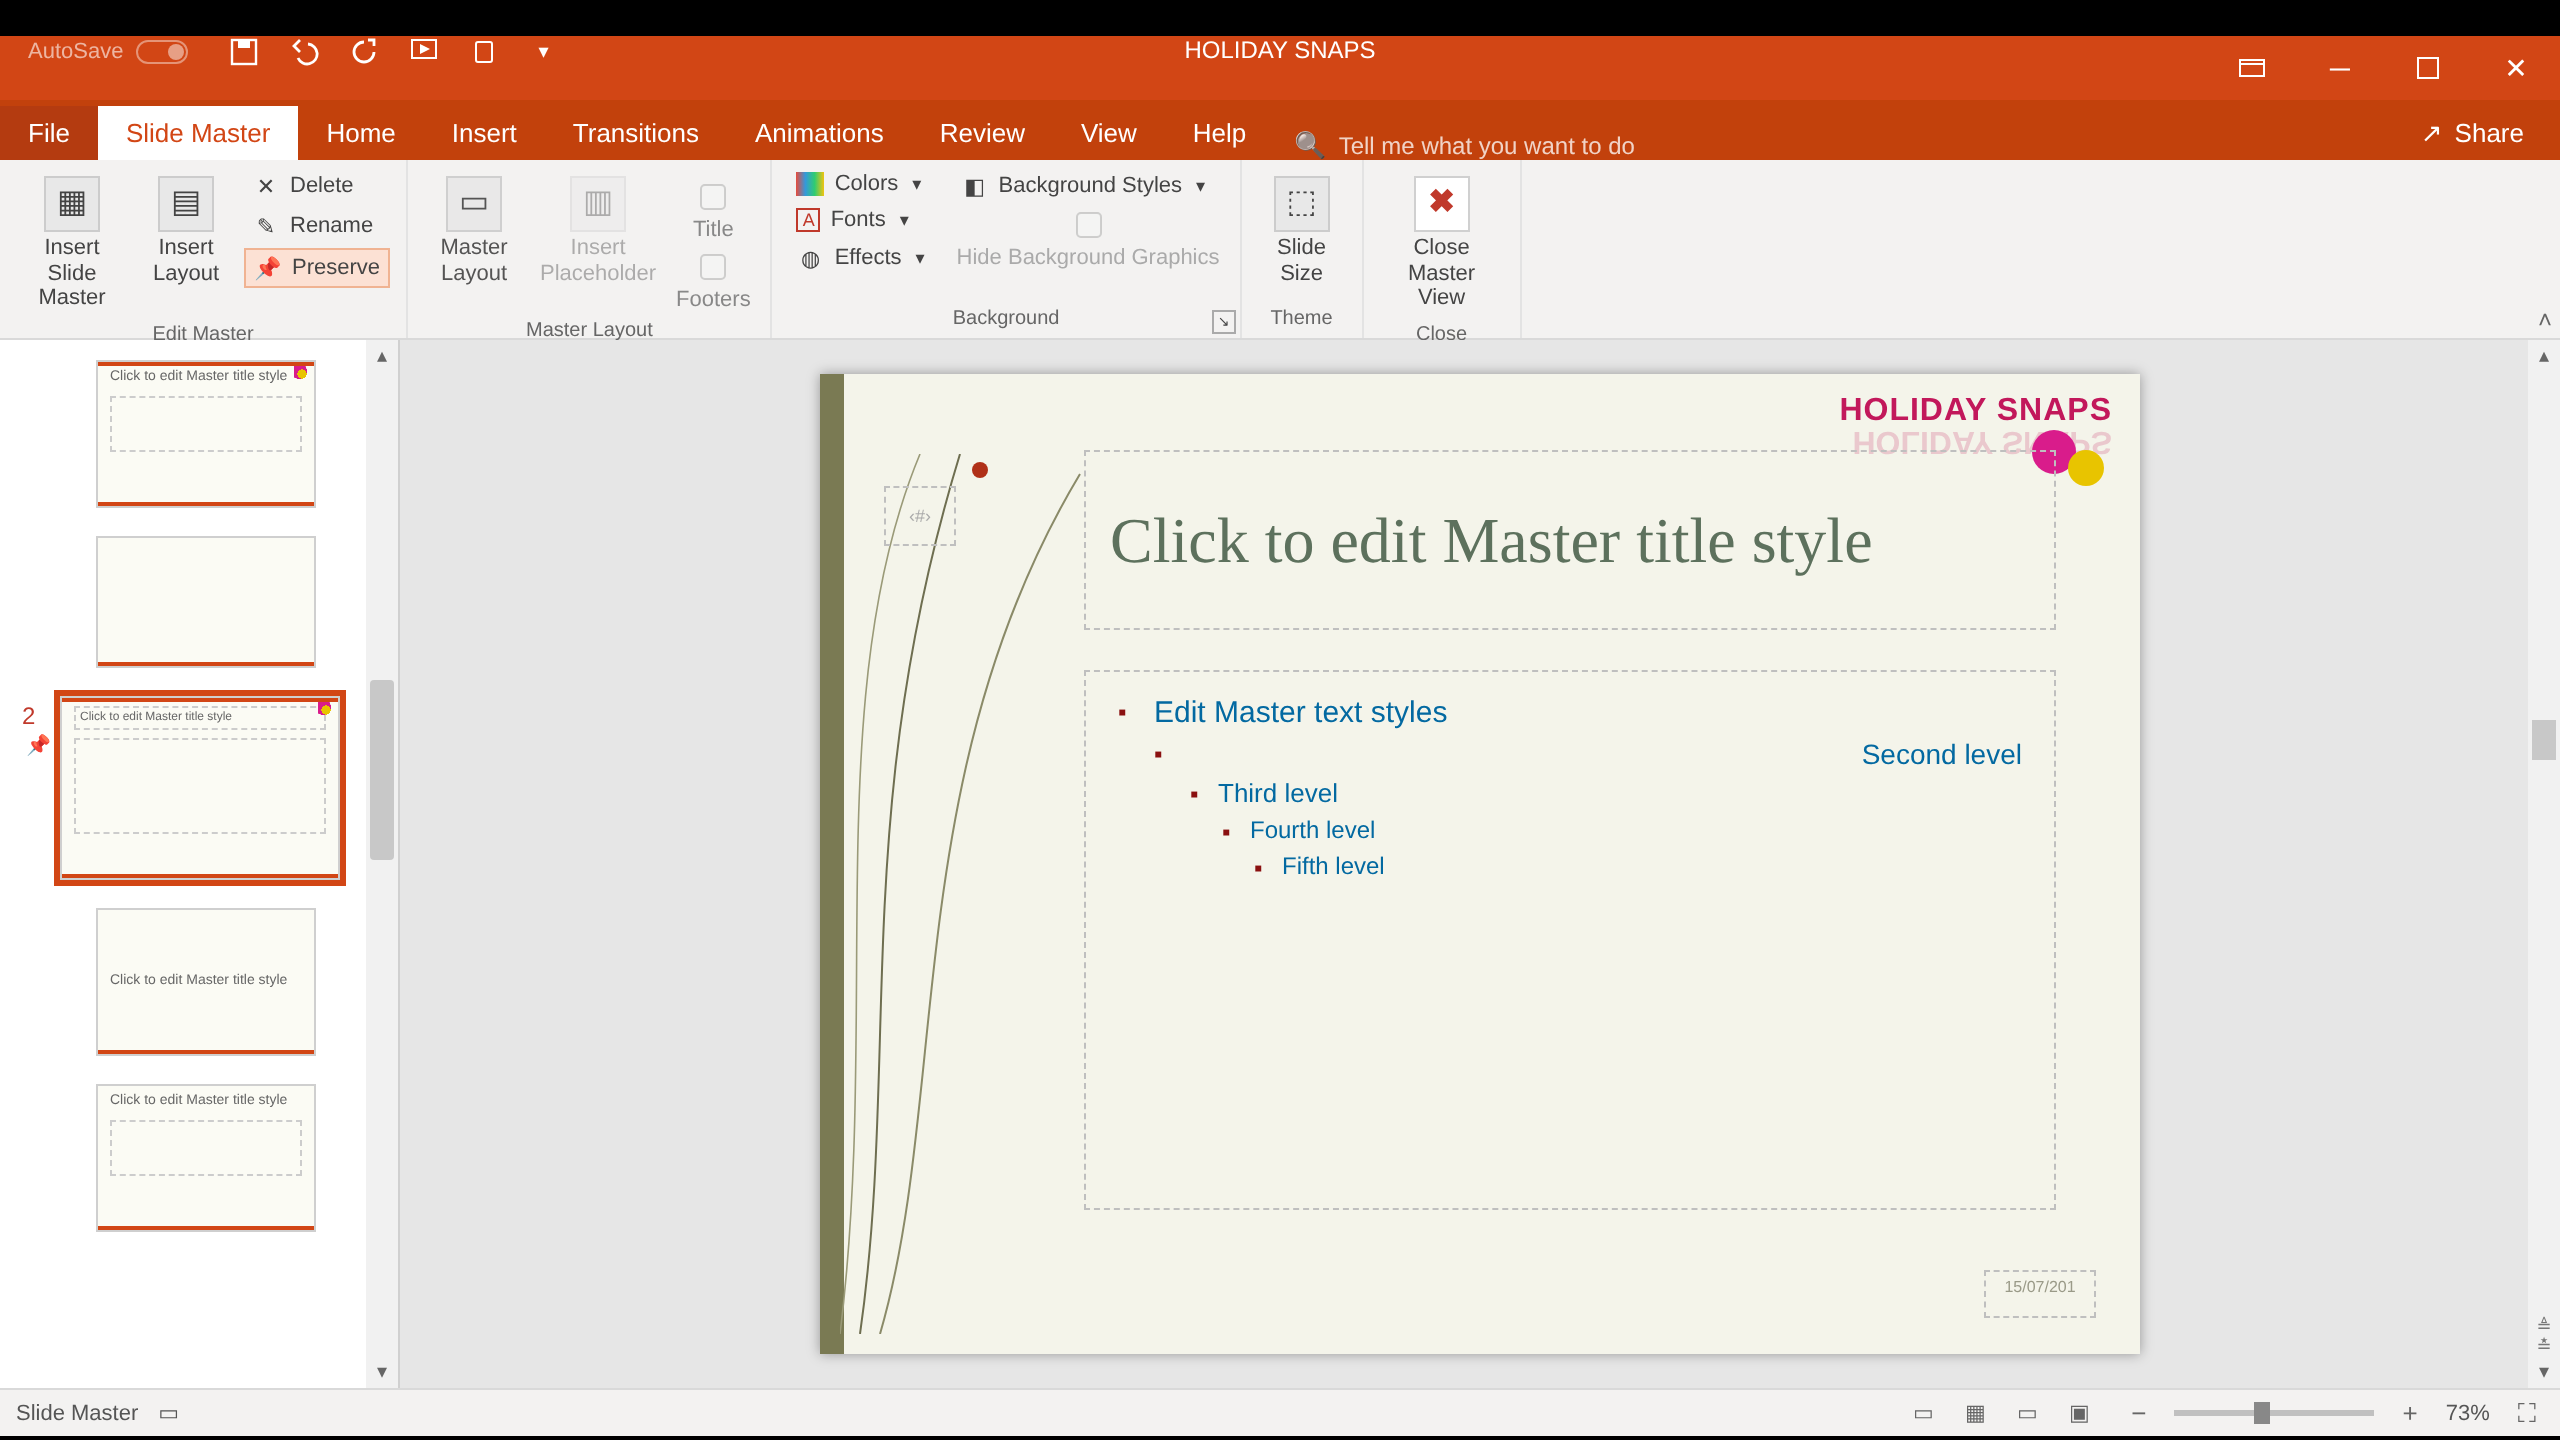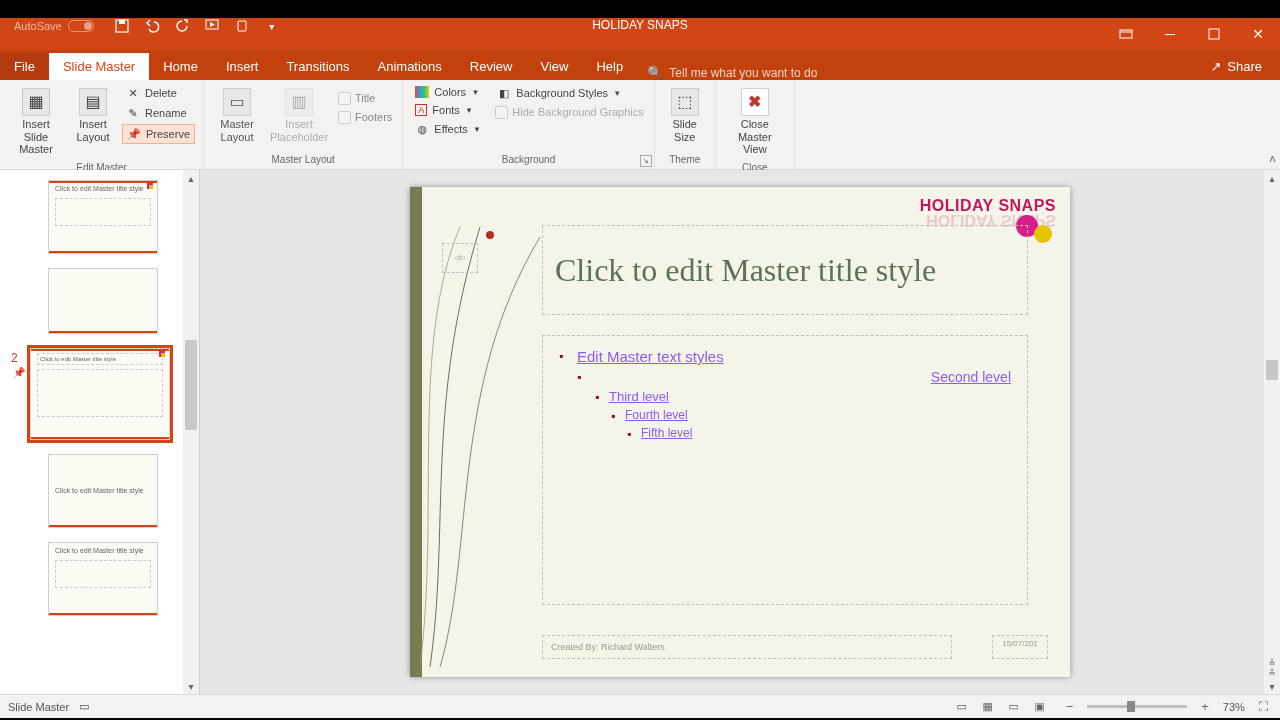--- a/index.html
+++ b/index.html
@@ -31,21 +31,21 @@
 
 .ribbon { background: #f3f2f1; border-bottom: 1px solid #d9d9d9; height: 90px; display:flex; font-size:11px; color:#444; }
 .group { border-right: 1px solid #e3e3e3; padding: 4px 8px 2px 8px; display:flex; flex-direction:column; position:relative; }
 .group-body { flex:1; display:flex; align-items:flex-start; gap:6px; }
 .group-label { text-align:center; font-size:10px; color:#666; padding:2px 0; }
 .big-btn { display:flex; flex-direction:column; align-items:center; justify-content:center; width:56px; padding:4px 2px; cursor:pointer; text-align:center; line-height:1.15; gap:2px; }
 .big-icon { width:28px; height:28px; background:#e8e8e8; border:1px solid #ccc; display:flex; align-items:center; justify-content:center; font-size:16px; }
 .small-btn-col { display:flex; flex-direction:column; gap:2px; }
 .small-btn { display:flex; align-items:center; gap:5px; padding:2px 4px; cursor:pointer; }
 .small-btn .si { width:14px; height:14px; display:inline-flex; align-items:center; justify-content:center; }
-.chk { display:flex; gap:4px; padding:2px; font-size:11px; color:#888; }
+.chk { display:flex; align-items:center; gap:4px; padding:2px; font-size:11px; color:#888;flex-direction:column; }
 .chk input { accelerator:none; }
 .themes-icon { width:32px; height:30px; border:1px solid #ccc; background:linear-gradient(#fff,#f5f5f5); display:flex; align-items:center; justify-content:center; font-family:Georgia,serif; font-size:16px; color:#c0392b; }
 .close-master .big-icon { background:#fff; border:1px solid #d0d0d0; color:#c0392b; font-weight:bold; }
 .pressed { background:#fce1d4; border:1px solid #f0b392; }
 .launcher { position:absolute; right:2px; bottom:2px; width:12px; height:12px; border:1px solid #aaa; font-size:7px; display:flex; align-items:center; justify-content:center; cursor:pointer; }
 
 
 .workspace { flex:1; display:flex; background:#e6e6e6; overflow:hidden; }
 .thumb-pane { width:200px; background:#fff; border-right:1px solid #d0d0d0; position:relative; overflow:hidden; }
 .thumb-scroll { position:absolute; right:0; top:0; bottom:0; width:16px; background:#f1f1f1; }
@@ -74,21 +74,21 @@
 .wisp { position:absolute; left:10px; top:40px; width:140px; height:440px; pointer-events:none; }
 .logo { position:absolute; top:10px; right:14px; text-align:right; }
 .logo-text { color:#c2185b; font-weight:bold; font-size:16px; letter-spacing:.5px; }
 .logo-shadow { color:rgba(194,24,91,.2); transform:scaleY(-1); font-weight:bold; font-size:16px; margin-top:-4px; }
 .logo-dots { position:absolute; top:28px; right:18px; }
 .logo-dots .d1 { width:22px; height:22px; background:#d91c8b; border-radius:50%; position:absolute; right:14px; top:0; }
 .logo-dots .d2 { width:18px; height:18px; background:#e8c400; border-radius:50%; position:absolute; right:0; top:10px; }
 .slot-num { position:absolute; left:32px; top:56px; width:36px; height:30px; border:1px dashed #bfbfbf; display:flex; align-items:center; justify-content:center; font-size:9px; color:#aaa; }
 .title-box { position:absolute; left:132px; top:38px; width:486px; height:90px; border:1px dashed #bfbfbf; display:flex; align-items:center; padding:0 12px; }
 .title-box span { font-size:32px; color:#5d715d; font-family:Georgia,"Times New Roman",serif; }
-.body-box { position:absolute; left:132px; top:148px; width:486px; height:270px; border:1px dashed #bfbfbf; padding:10px 16px; font-size:15px; color:#8b5cf6;text-decoration:underline; }
+.body-box { position:absolute; left:132px; top:148px; width:486px; height:270px; border:1px dashed #bfbfbf; padding:10px 16px; font-size:15px; color:#0369a1; }
 .body-box ul { list-style:none; }
 .body-box li { padding:2px 0; position:relative; padding-left:18px; }
 .body-box li::before { content:"▪"; position:absolute; left:0; color:#8a1010; font-size:12px; top:3px; }
 .body-box .l2 { padding-left:34px; font-size:14px;text-align:right; }
 .body-box .l2::before { left:18px; color:#8a1010; }
 .body-box .l3 { padding-left:50px; font-size:13px; }
 .body-box .l3::before { left:36px; }
 .body-box .l4 { padding-left:66px; font-size:12px; }
 .body-box .l4::before { left:52px; }
 .body-box .l5 { padding-left:82px; font-size:12px; }
@@ -368,21 +368,20 @@
           </div>
         <div class="body-box">
           <ul>
             <li>Edit Master text styles</li>
             <li class="l2">Second level</li>
             <li class="l3">Third level</li>
             <li class="l4">Fourth level</li>
             <li class="l5">Fifth level</li>
           </ul>
         </div>
-        <div class="footer-box"><span>Created By: Richard Walters</span></div>
         <div class="date-box"><span>15/07/201</span></div>
       </div>
       <div class="canvas-scroll-v">
         <div class="arrow" style="top:0">▴</div>
         <div class="thumb-track2"></div>
         <div class="dbl">
             <span>≜</span>
             <span>≛</span>
           </div>
         <div class="arrow" style="bottom:0">▾</div>

